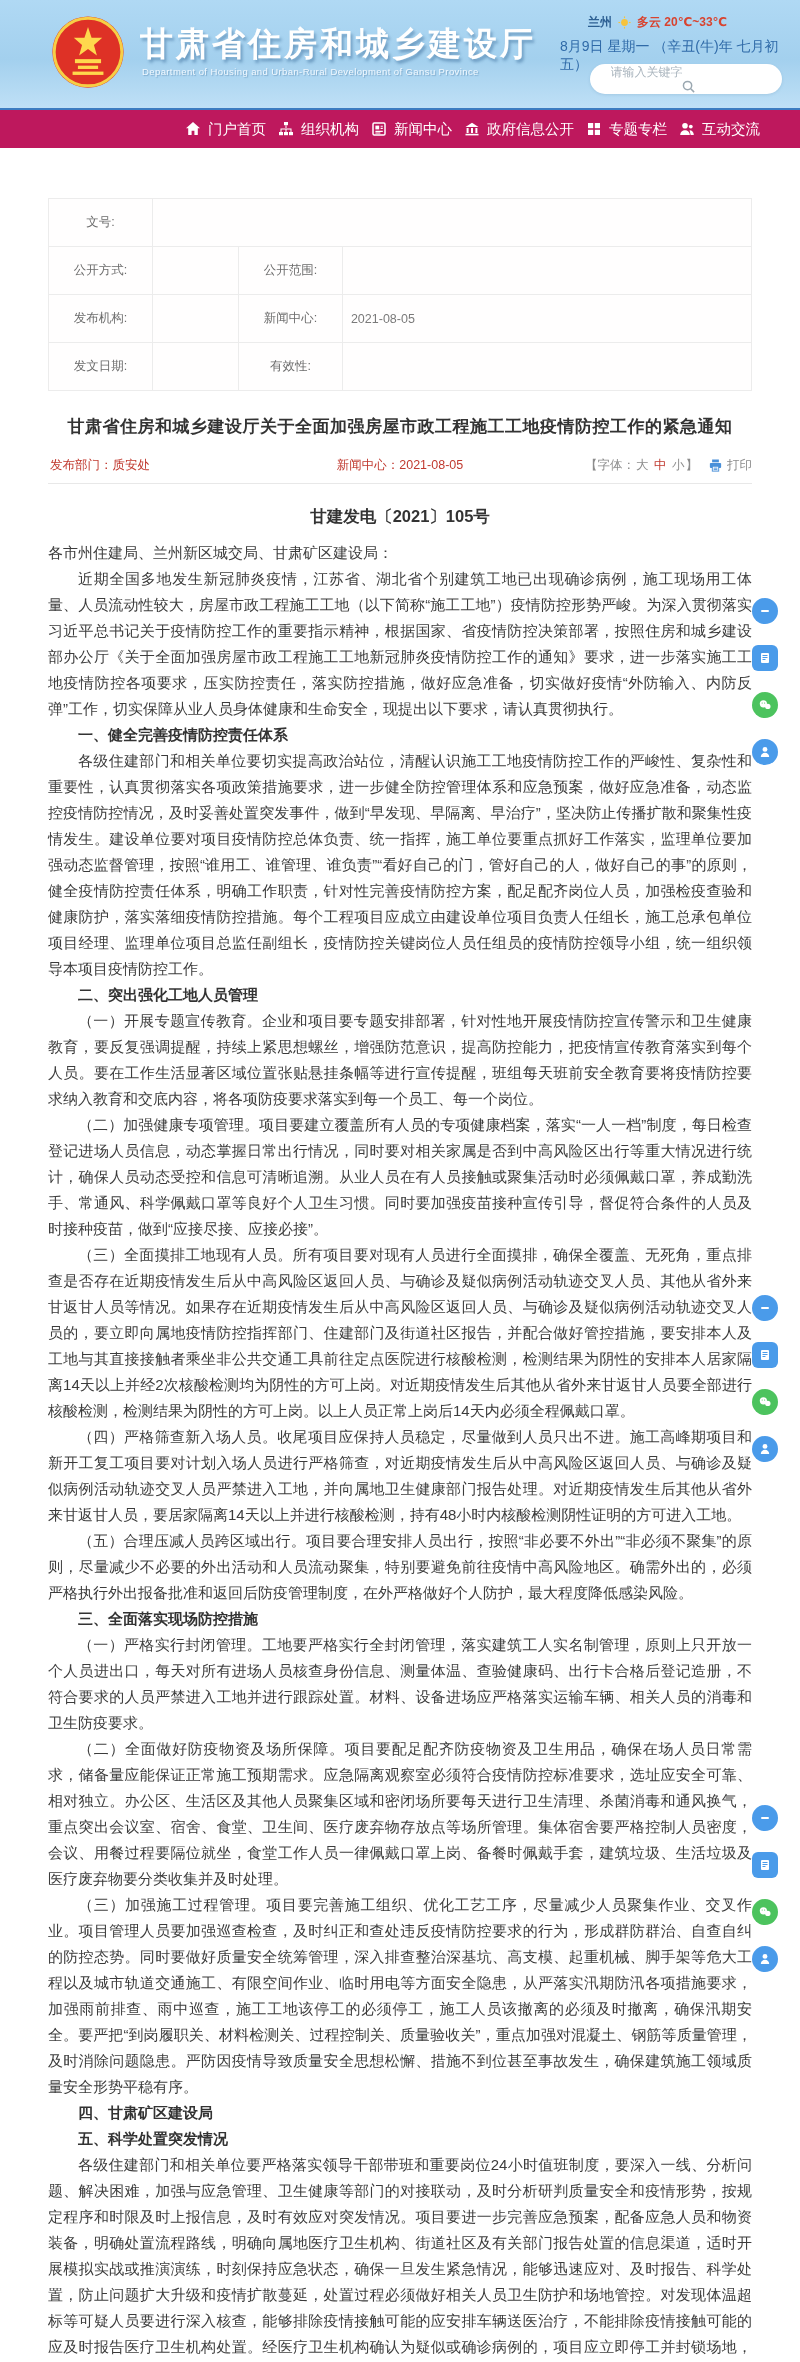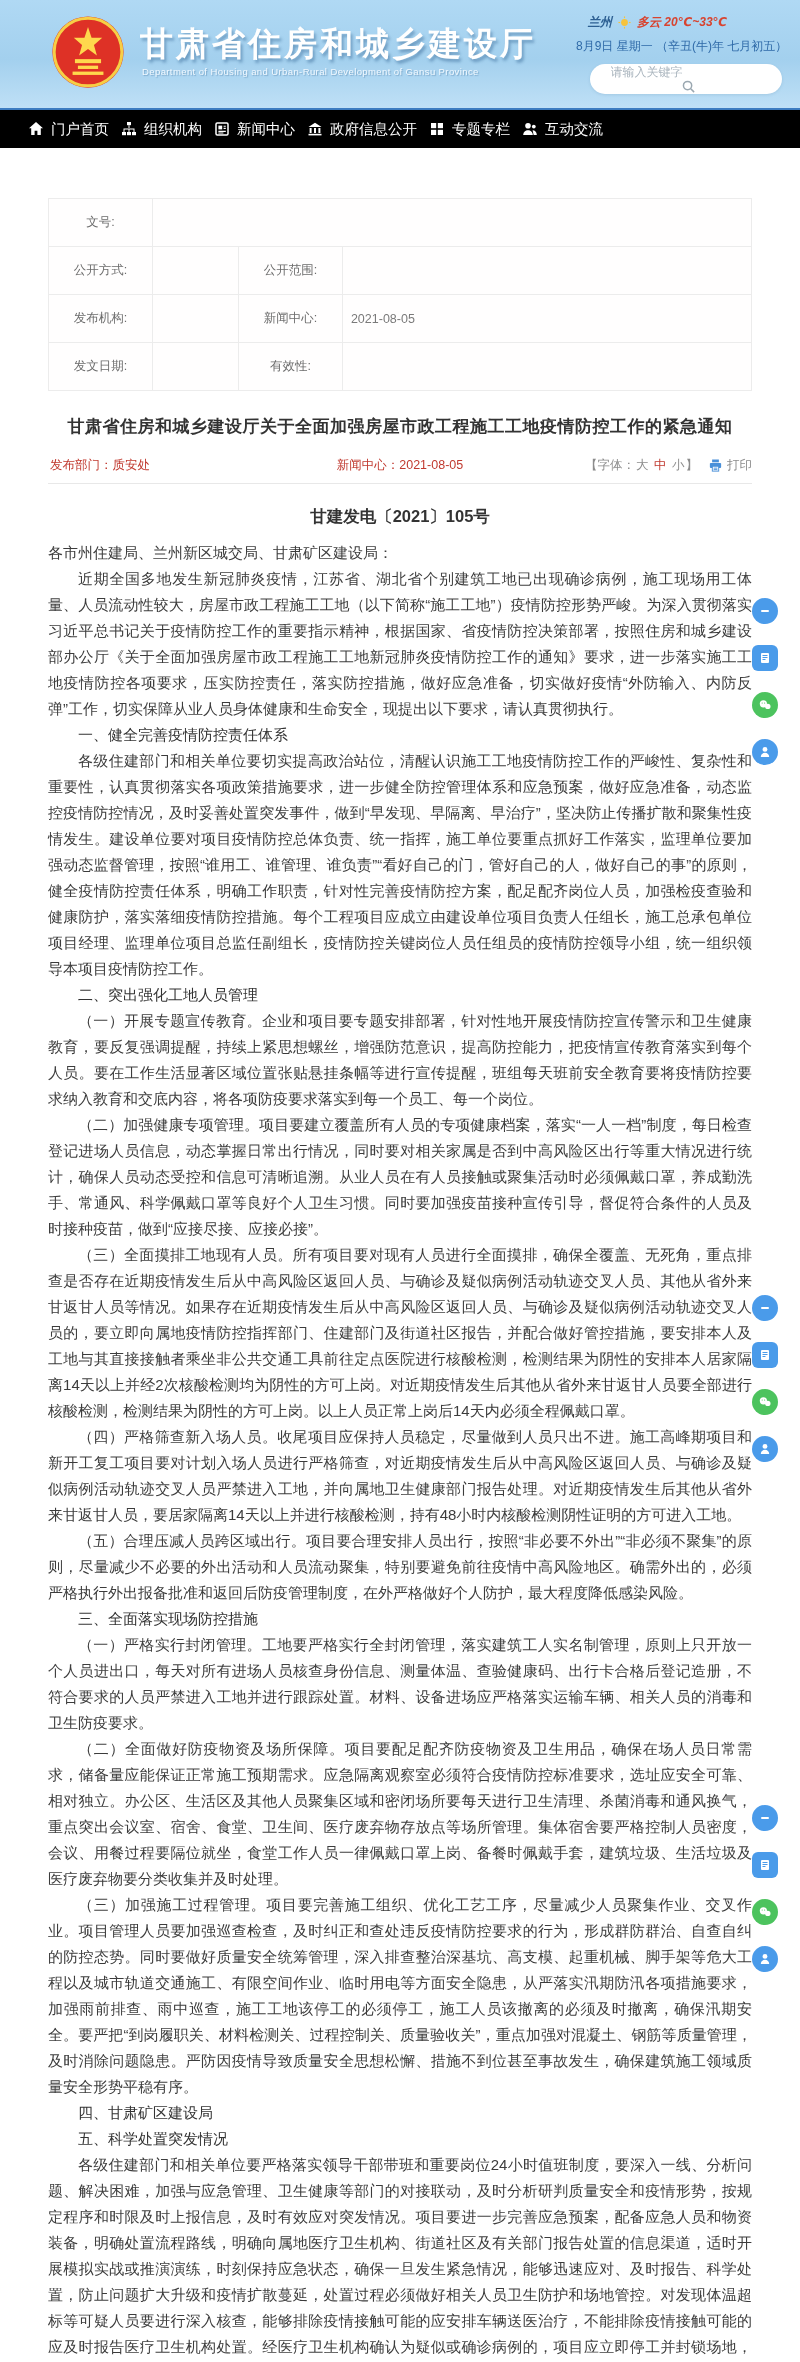--- a/index.html
+++ b/index.html
@@ -18,37 +18,37 @@
   .site-title {
     position: absolute; left: 140px; top: 22px;
     font-size: 33px; font-weight: 900; color: #ffffff; letter-spacing: 3px;
     text-shadow: 2px 3px 3px rgba(30,80,130,.4);
   }
   .site-sub {
     position: absolute; left: 142px; top: 66px;
     font-size: 9.5px; color: #f2f9ff; letter-spacing: .4px;
     text-shadow: 1px 1px 1px rgba(30,80,130,.35);
   }
-  .topbar-weather { position: absolute; left: 588px; top: 14px; font-size: 12px; display: flex; align-items: center; gap: 6px; font-style: italic; }
+  .topbar-weather { position: absolute; left: 588px; top: 14px; font-size: 12px; display: flex; align-items: center; gap: 6px; }
   .topbar-weather .city { color: #2c5f92; font-weight: bold; }
   .topbar-weather .temp { color: #d8432f; font-weight: bold; }
   .sun { width: 13px; height: 13px; }
-  .topbar-date { position: absolute; left: 576px; top: 38px; font-size: 12px; color: #2f6aa8; }
+  .topbar-date { position: absolute; left: 560px; top: 38px; font-size: 14px; color: #2f6aa8; }
   .search {
     position: absolute; left: 590px; top: 64px; width: 192px; height: 30px;
     background: #ffffff; border-radius: 16px; display: flex; align-items: center;
     padding: 0 10px 0 14px; box-shadow: 0 1px 3px rgba(70,120,160,.18); flex-direction: column;
   }
   .search input { flex: 1; border: none; outline: none; font-size: 12px; color: #555; background: transparent; }
   .search input::placeholder { color: #a9b4bd; }
   .search svg { width: 15px; height: 15px; }
   
   .navbar {
-    height: 40px; background: #000000; display: flex; align-items: stretch;
-    justify-content: flex-start; padding: 0 22px;
+    height: 40px; background: #be185d; display: flex; align-items: stretch;
+    justify-content: flex-end; padding: 0 34px;
     border-top: 2px solid #3d7cc0;
   }
   .nav-item {
     display: flex; align-items: center; gap: 7px; color: #ffffff;
     font-size: 14.5px; cursor: pointer; padding: 0 6px;
   }
   .nav-item svg { width: 16px; height: 16px; }
   
   .doc-table {
     width: 704px; margin: 50px 48px 0; border-collapse: collapse;
@@ -75,21 +75,21 @@
   .print-btn { display: flex; align-items: center; gap: 4px; color: #8c8c8c; cursor: pointer; }
   .print-btn svg { width: 15px; height: 15px; }
   .doc-number { margin-top: 22px; text-align: center; font-size: 16.5px; font-weight: 600; color: #333; }
   
   .article-body {
     margin: 12px 48px 0; width: 704px;
     font-size: 15px; line-height: 26px; color: #3c3c3c; text-align: justify;
   }
   .article-body p.para { text-indent: 2em; }
   .article-body p.no-indent { text-indent: 0; }
-  .article-body p.sec-heading { text-indent: 2em; font-weight: normal; color: #333; }
+  .article-body p.sec-heading { text-indent: 2em; font-weight: bold; color: #333; }
   
   .float-stack { position: absolute; left: 752px; width: 28px; }
   .float-btn {
     width: 26px; height: 26px; margin-bottom: 21px; border-radius: 50%;
     display: flex; align-items: center; justify-content: center; cursor: pointer;
   }
   .fb-blue { background: #4a9bea; }
   .fb-square { border-radius: 6px; background: #4a9bea; }
   .fb-green { background: #4cc35e; }
   .float-btn svg { width: 14px; height: 14px; }

